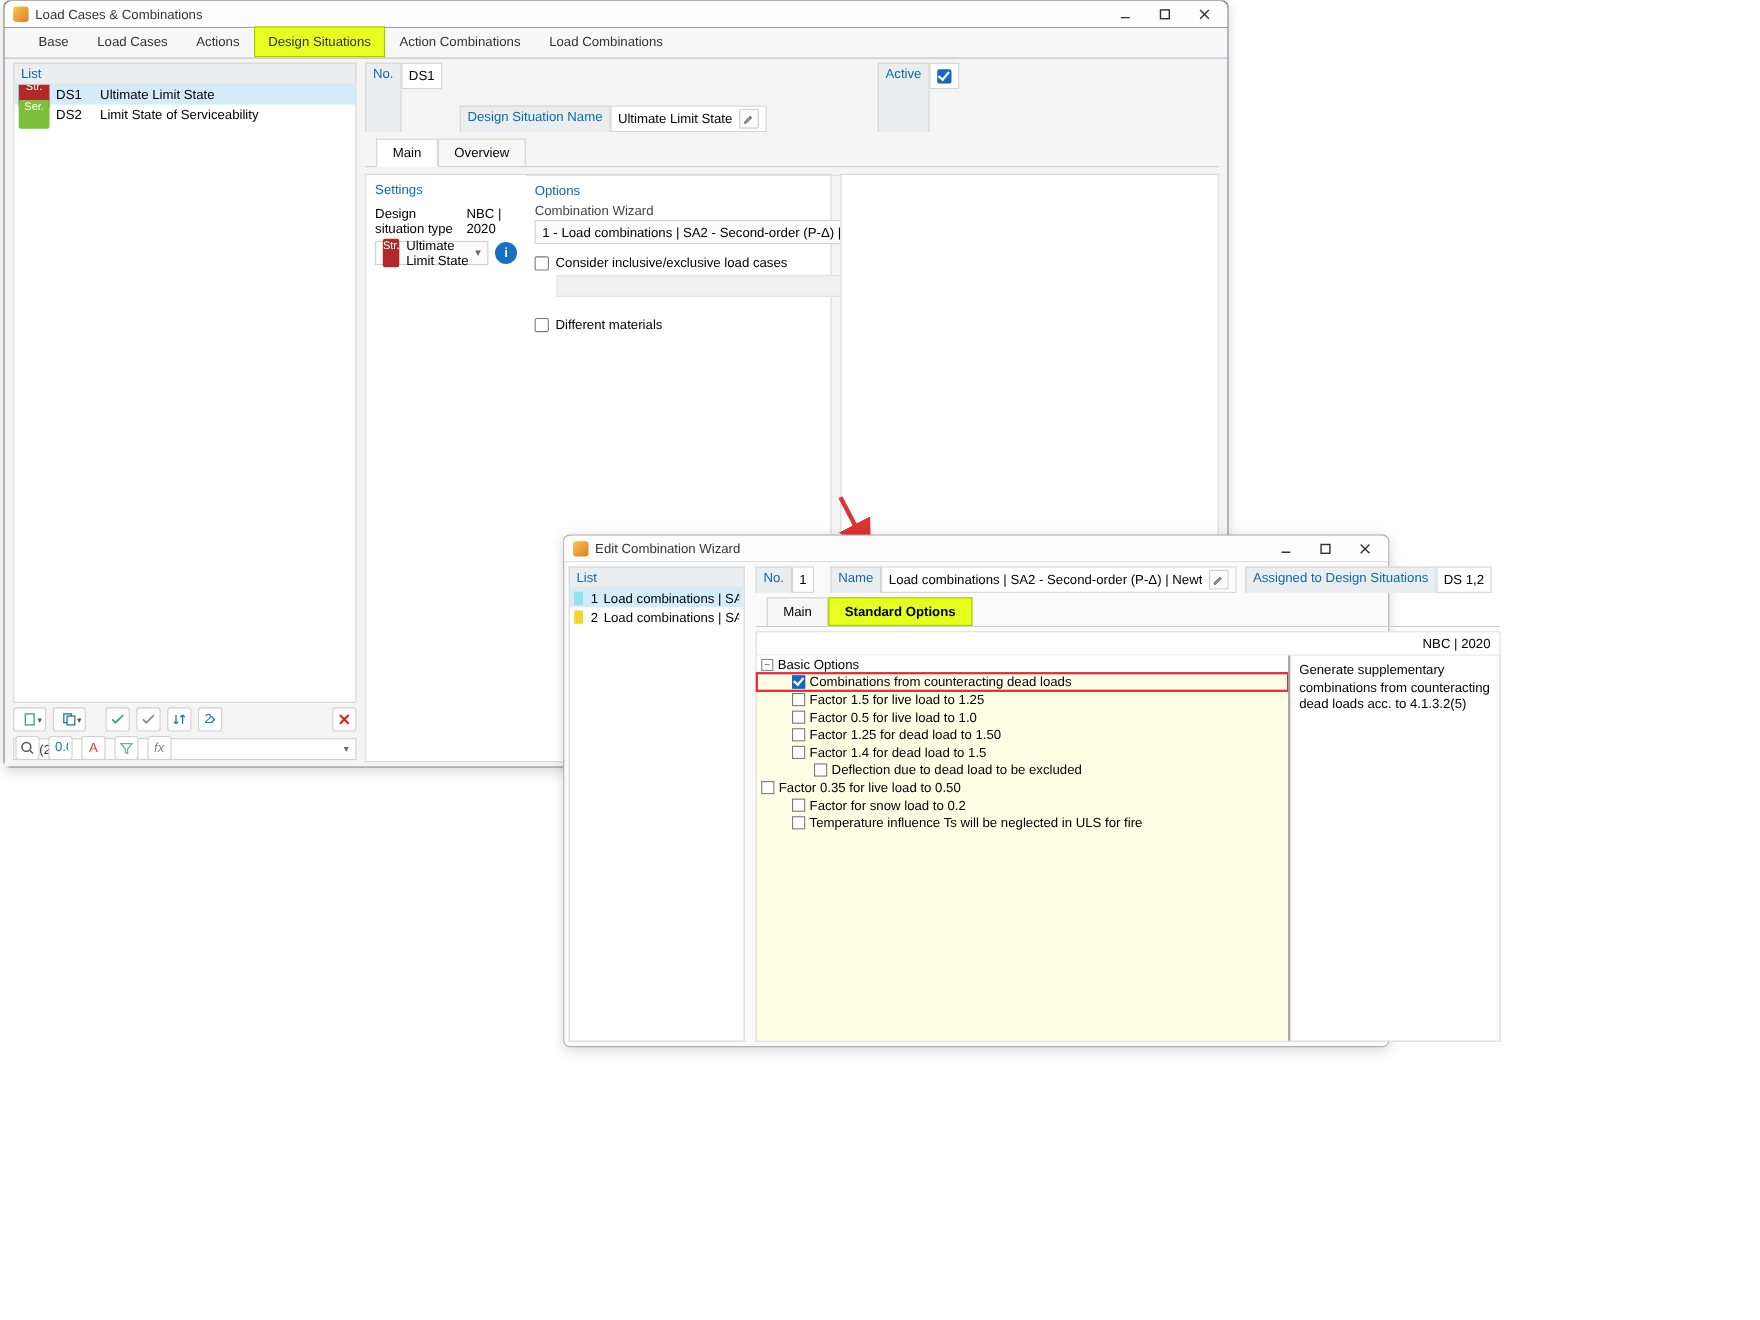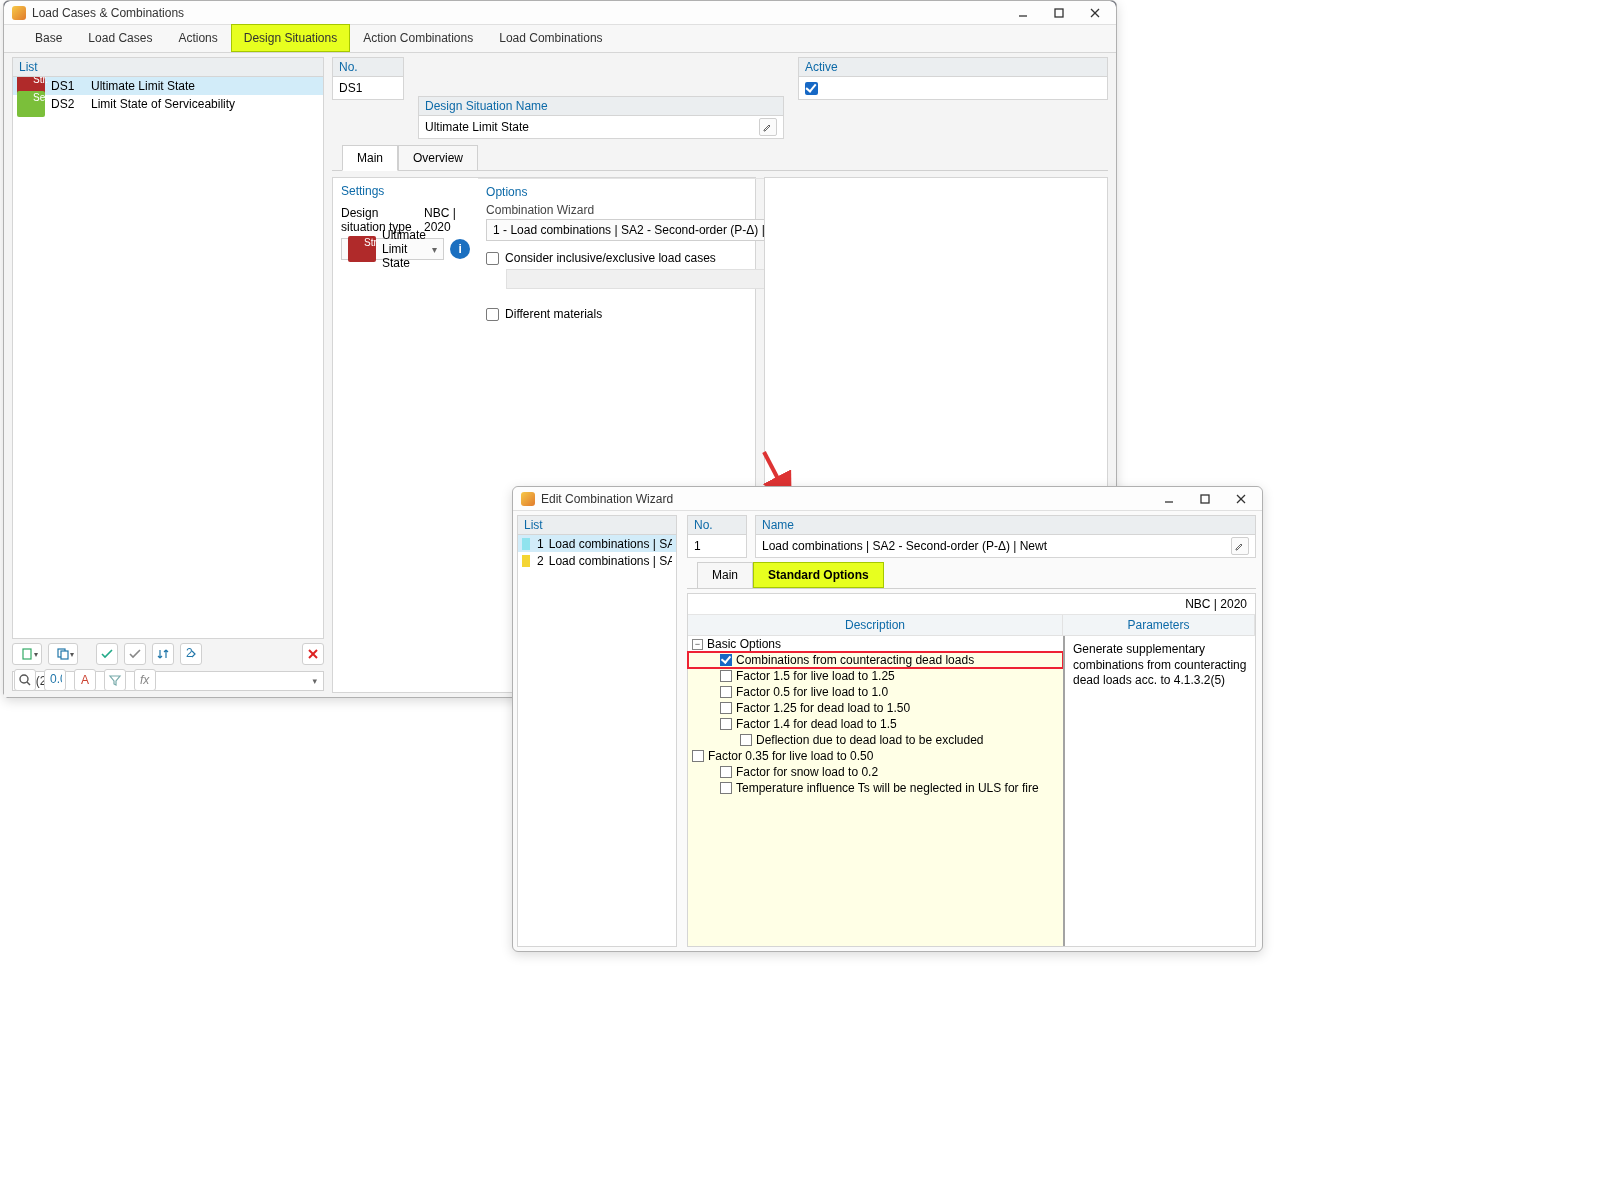--- a/index.html
+++ b/index.html
@@ -55,21 +55,21 @@
   }
   .left-pane { width: 324px; display:flex; flex-direction:column; padding:4px 4px 4px 8px; }
   .right-pane { flex:1; padding:4px 8px 4px 4px; display:flex; flex-direction:column; gap:6px; }
   
   .panel-header { color:#0d6aa8; font-weight:400; padding:2px 6px; background:#ebeef0; border:1px solid #d5d5d5; border-bottom:none; font-size:12px;}
   
   
   .list-box { flex:1; background:#fff; border:1px solid #d5d5d5; overflow:auto; }
   .list-row { display:flex; align-items:center; height:18px; padding:0 4px; gap:6px; }
   .list-row.selected { background:#d2ecf9; }
-  .tag { width:28px; height:26px; border-radius:2px; color:#fff; font-size:10px; text-align:center; line-height:14px;padding-left:16px; }
+  .tag { width:28px; height:26px; border-radius:2px; color:#fff; font-size:10px; text-align:center; line-height:14px; }
   .tag.red { background:#b02a2a; }
   .tag.green { background:#7bbf3a; }
   .ds-id { width:34px; }
   
   
   .mini-toolbar { display:flex; gap:6px; padding:4px 0; align-items:center; }
   .mini-btn { width:22px; height:22px; border:1px solid #d0d0d0; background:#fff; border-radius:3px; display:flex;align-items:center;justify-content:center; cursor:pointer; }
   .mini-btn svg { width:14px;height:14px; }
   .mini-btn.split { width:30px; position:relative; }
   .mini-btn.split::after { content:"▾"; font-size:8px; position:absolute; right:3px; color:#555; }
@@ -81,21 +81,21 @@
     width: 100%; height:20px; border:1px solid #d0d0d0; background:#fff; padding:0 6px;
     display:flex;align-items:center;justify-content:space-between; color:#333;
   }
   .filter-sel::after { content:"▾"; font-size:9px; color:#666; }
   
   
   .bottombar { position:absolute; left:10px; bottom:6px; display:flex; gap:8px; }
   
   
   .top-row { display:flex; gap:14px; }
-  .field-group { display:flex; flex-direction:column; }
+  .field-group { display:flex; flex-direction:row; }
   .fg-no { width:72px; }
   .fg-name { flex:1;margin-top:39px; }
   .fg-active { width:310px; }
   .hdr { color:#0d6aa8; padding:2px 6px; background:#ebeef0; border:1px solid #d5d5d5; border-bottom:none;}
   .val-box { height:24px; background:#fff; border:1px solid #d5d5d5; display:flex; align-items:center; padding:0 6px; gap:6px;}
   .chk { width:13px;height:13px; background:#1668c5; border-radius:2px; position:relative; }
   .chk::after { content:""; position:absolute; left:3px; top:0px; width:4px; height:8px; border:solid #fff; border-width:0 2px 2px 0; transform:rotate(40deg); }
   .edit-icon { width:18px;height:18px;border:1px solid #cfcfcf;border-radius:2px;display:flex;align-items:center;justify-content:center;background:#fbfbfb;cursor:pointer; margin-left:auto;}
   
   
@@ -455,35 +455,37 @@
           <div class="hdr">Name</div>
           <div class="val-box">
             <span style="white-space:nowrap;overflow:hidden;">Load combinations | SA2 - Second-order (P-Δ) | Newt</span>
             <div class="edit-icon">
                 <svg width="12" height="12" viewBox="0 0 12 12">
                   <path d="M2 9l5-5 1 1-5 5H2V9z" fill="none" stroke="#666" stroke-width="1"></path>
                 </svg>
               </div>
           </div>
         </div>
+        <div class="field-group fg3">
+          <div class="hdr">Assigned to Design Situations</div>
+          <div class="val-box">
+              <span>DS 1,2</span>
+            </div>
+        </div>
       </div>
 
       <div class="subtabs" style="padding-left:10px;">
         <div class="subtab">Main</div>
         <div class="subtab yellow">Standard Options</div>
       </div>
 
       <div class="desc-panel">
         <div class="norm-row">
             <span>NBC | 2020</span>
           </div>
-        <div class="desc-hdr-row">
-          <div class="dh" style="flex:1;">Description</div>
-          <div class="dh" style="width:192px;flex:none;">Parameters</div>
-        </div>
         <div class="body-split">
           <div class="tree-area">
             <div class="tree-col-inner">
               <div class="tree-row" style="background:#fff;">
                 <span class="tg">−</span>
                 <span>Basic Options</span>
               </div>
               <div id="tree-items">
                   <div class="tree-row hl" style="padding-left: 32px;">
                     <span class="cb2 on"></span>

